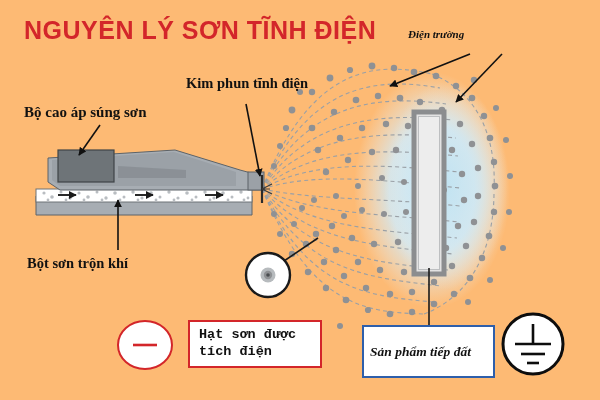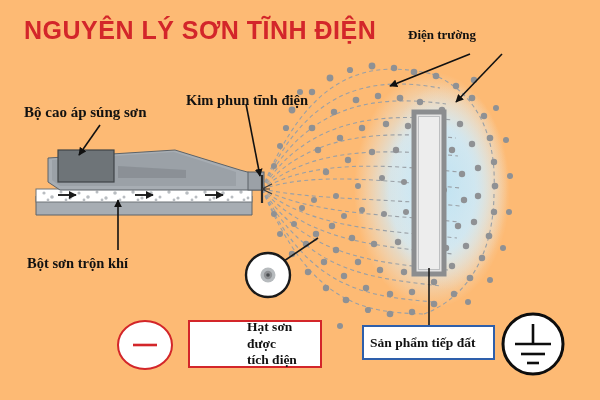--- a/index.html
+++ b/index.html
@@ -35,55 +35,55 @@
     left: 24px;
     top: 16px;
     font-family: "Liberation Sans", sans-serif;
     font-weight: bold;
     font-size: 25px;
     letter-spacing: 0.5px;
     color: #d3262a;
     white-space: nowrap;
   }
   #label-hv      { left: 24px;  top: 104px; font-size: 15px; }
-  #label-needle  { left: 186px; top: 92px;  font-size: 14.5px; }
-  #label-field   { left: 408px; top: 28px;  font-size: 13px; }
+  #label-needle  { left: 186px; top: 75px;  font-size: 14.5px; }
+  #label-field   { left: 408px; top: 28px;  font-size: 11px; font-style: italic; }
   #label-powder  { left: 27px;  top: 255px; font-size: 14.5px; }
 
   .legend-box {
     position: absolute;
     box-sizing: border-box;
     background: #ffffff;
     display: flex;
     align-items: center;
   }
   #legend-charged-box {
     left: 188px;
     top: 320px;
     width: 134px;
     height: 48px;
     border: 2px solid #d3262a;
     padding: 0 0 0 9px;
   }
   #legend-charged-text {
-    font-family: Liberation Serif, serif;
+    font-family: Liberation Mono, monospace;
     font-weight: bold;
     font-size: 13.5px;
     color: #111111;
     line-height: 1.25;
     white-space: pre-line;
-    margin-left: 48px;
   }
   #legend-ground-box {
     left: 362px;
     top: 325px;
     width: 133px;
-    height: 35px;
+    height: 53px;
     border: 2px solid #2e5fab;
     padding: 0 0 0 6px;
+    font-style: italic;
   }
   #legend-ground-text {
     font-family: "Liberation Serif", serif;
     font-weight: bold;
     font-size: 13.5px;
     color: #111111;
     white-space: nowrap;
   }
 </style>
 </head>

